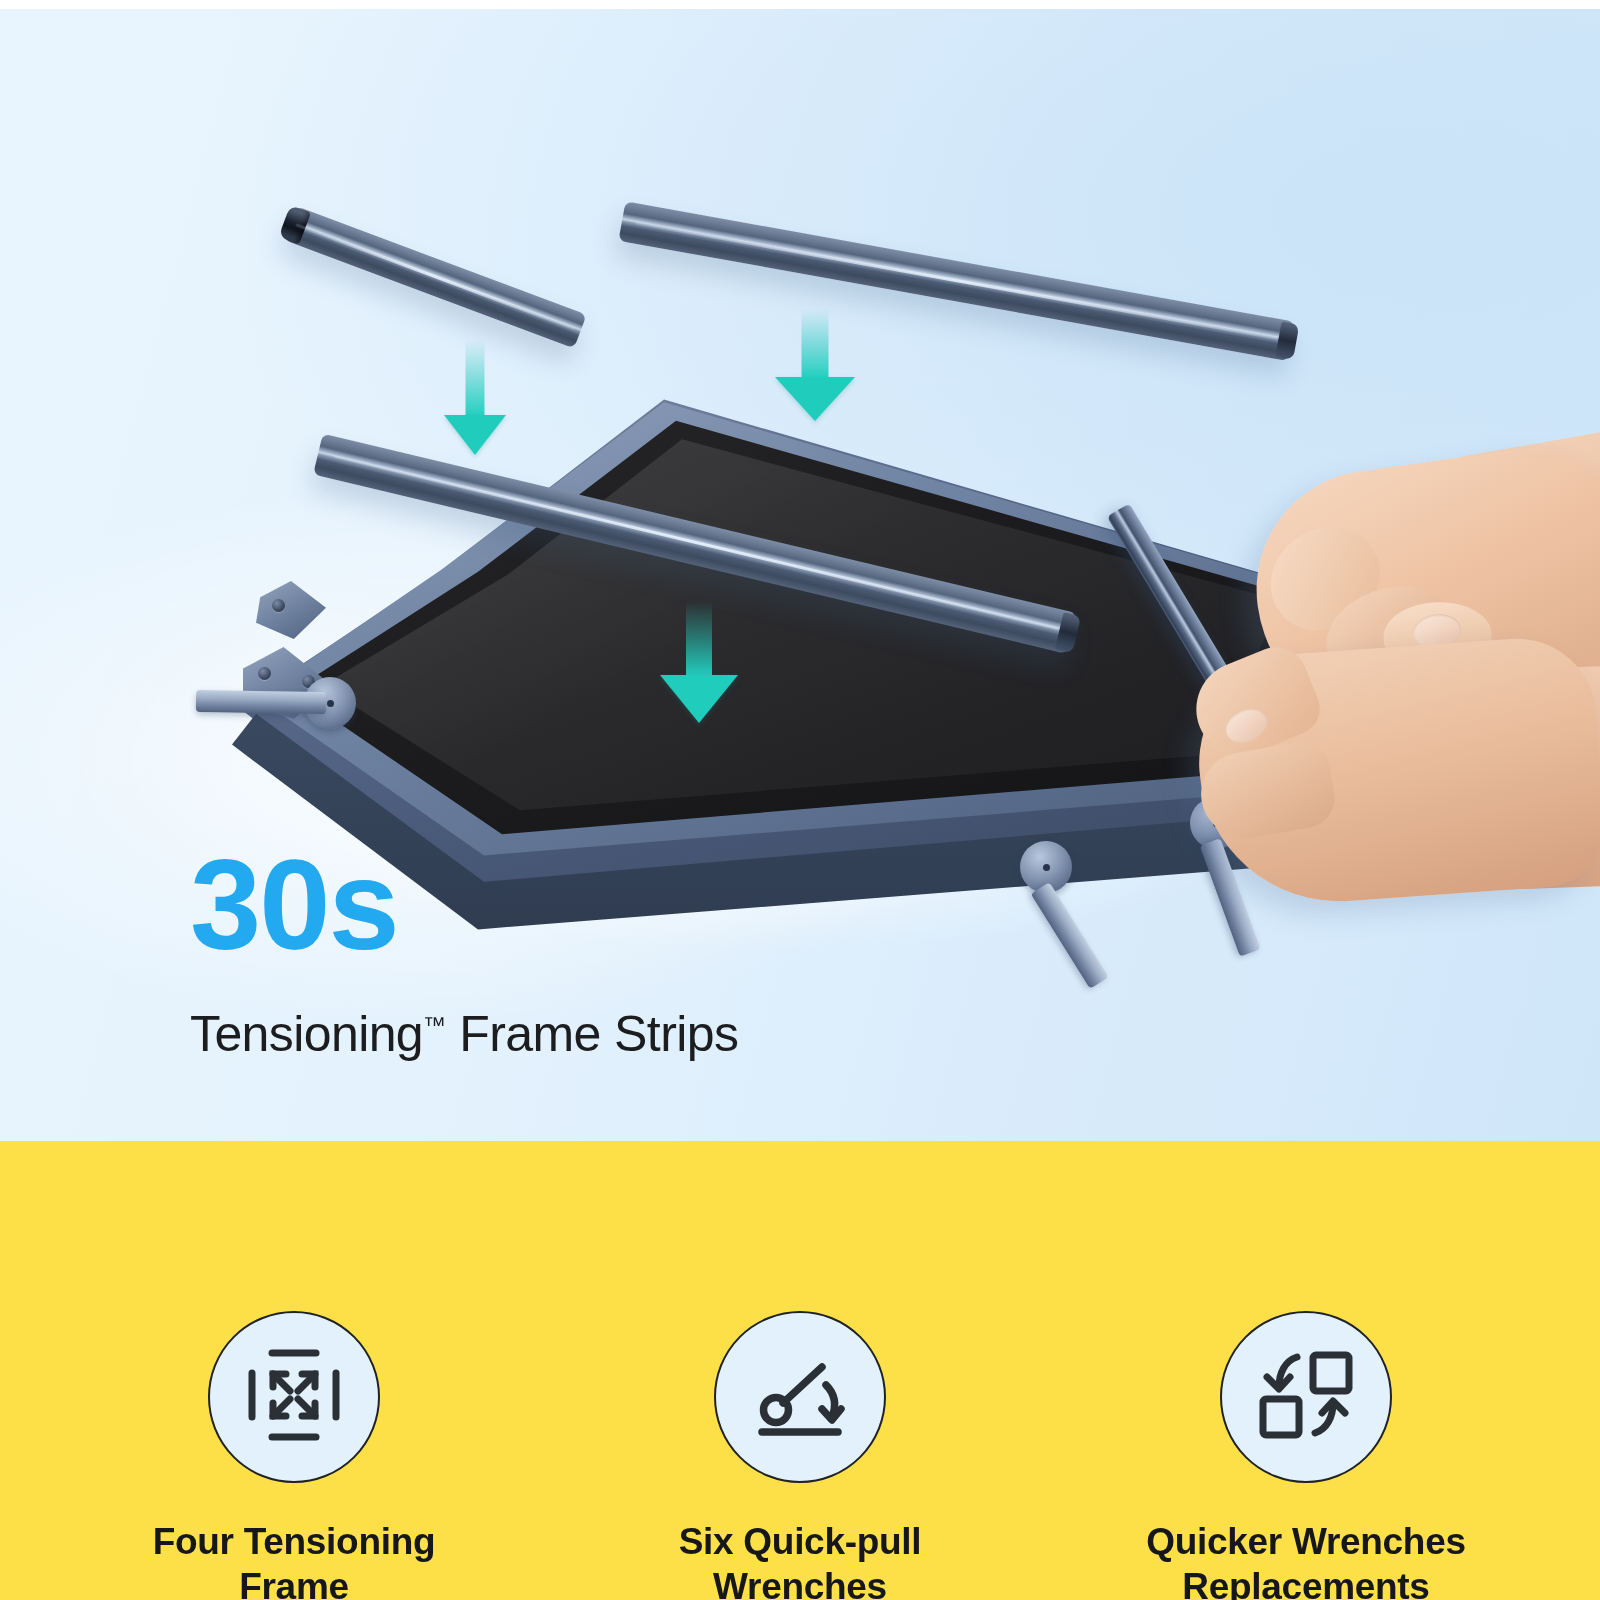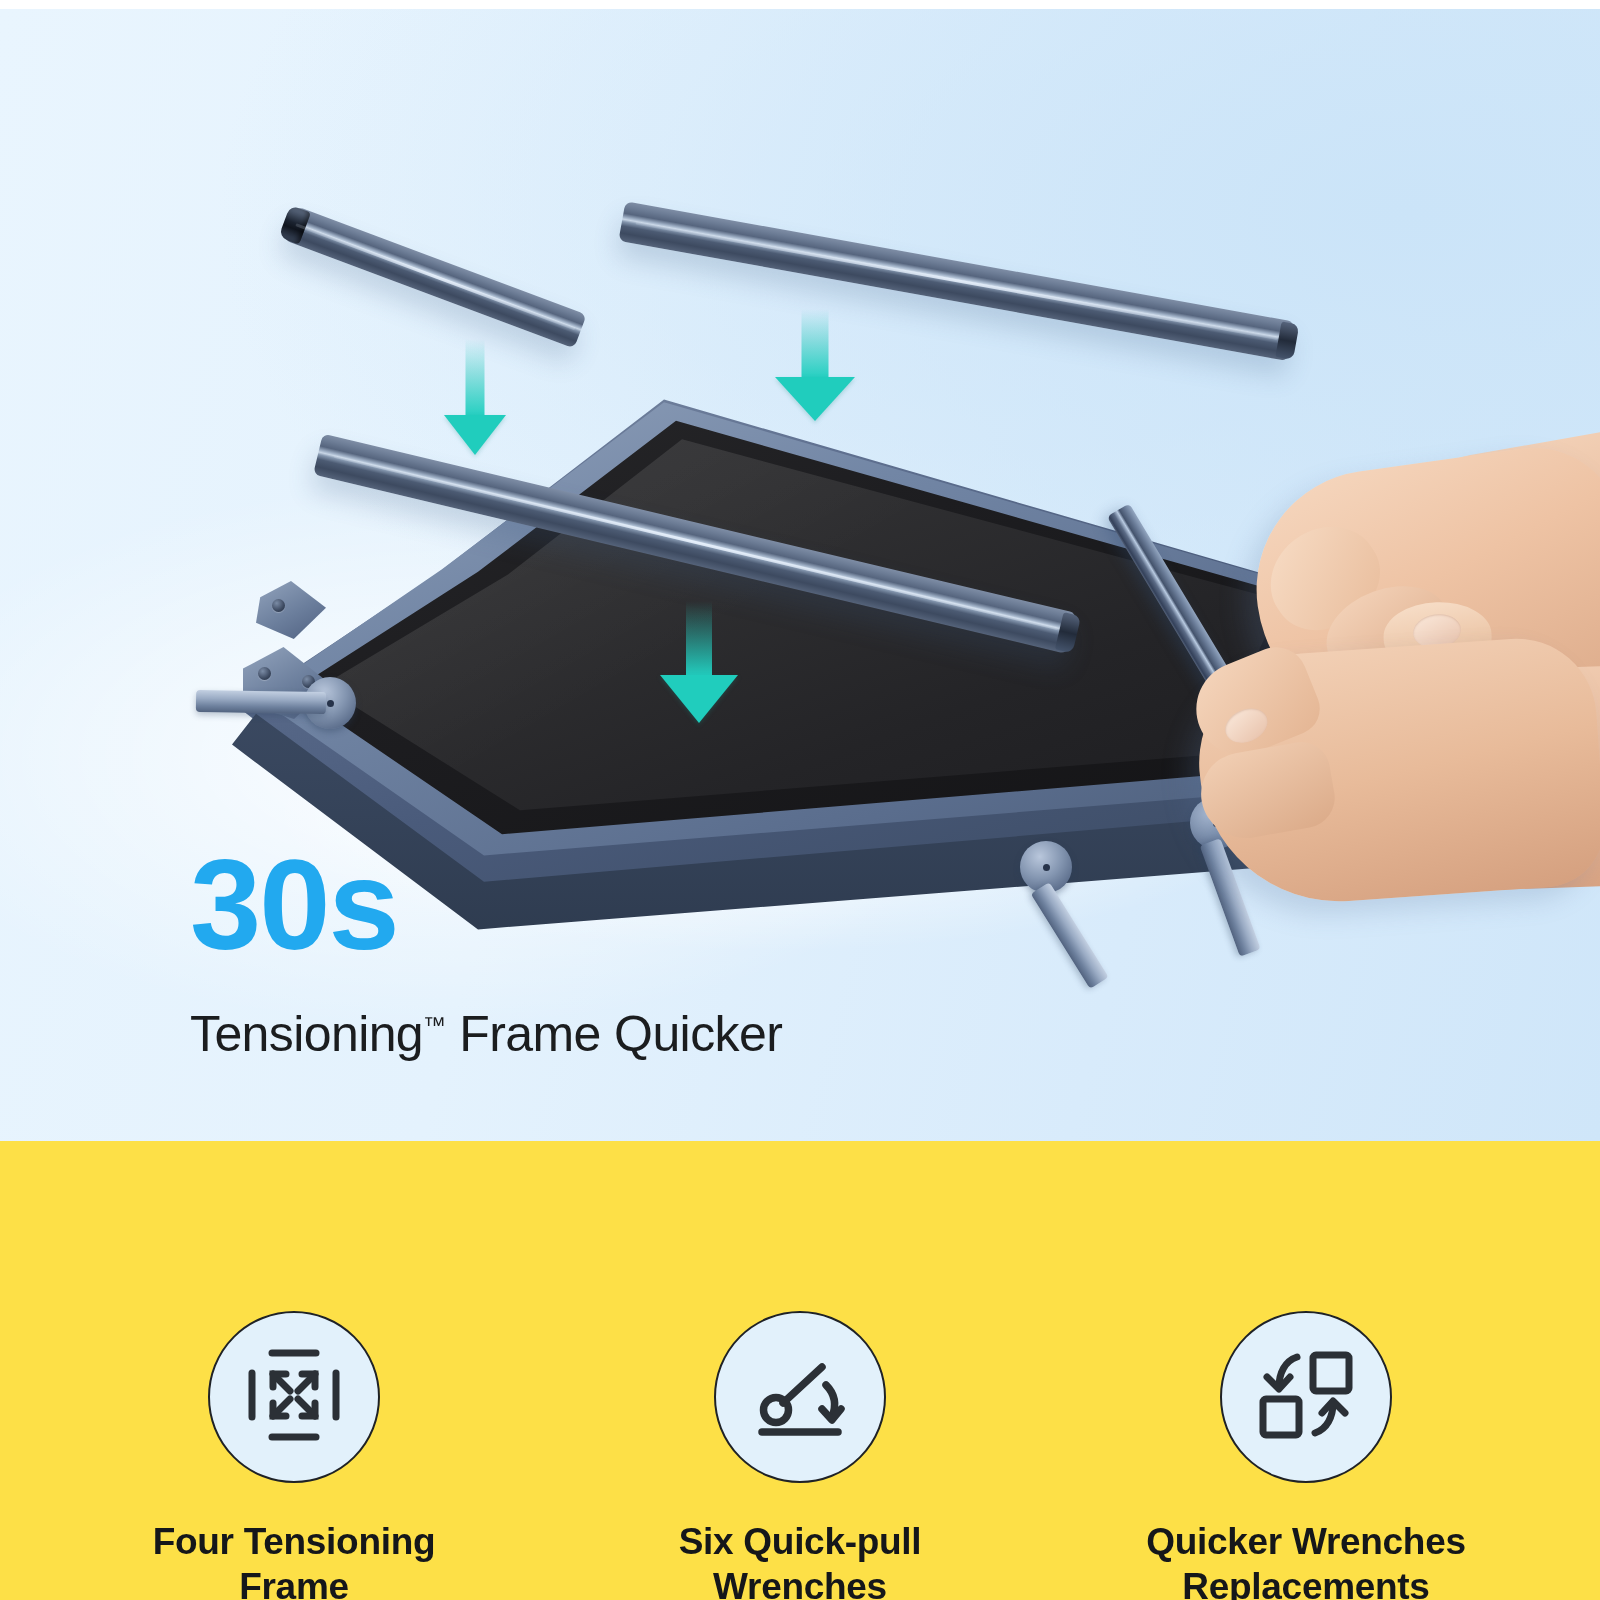--- a/index.html
+++ b/index.html
@@ -361,21 +361,21 @@
         <div class="head"></div>
       </div>
       <div class="arrow" id="arrow-c">
         <div class="shaft"></div>
         <div class="head"></div>
       </div>
     </div>
 
     <div class="hero-text">
       <div class="big-num">30s</div>
-      <div class="sub-line"><span>Tensioning</span><sup>™</sup><span> Frame Quicker</span></div>
+      <div class="sub-line"><span>Tensioning</span><sup>™</sup><span> Frame Strips</span></div>
     </div>
   </section>
 
   <section class="features">
 
     <div class="feature">
       <div class="feat-circle">
         <span>
           <svg width="96" height="96" viewBox="0 0 96 96" fill="none" stroke="#2b3036" stroke-width="7" stroke-linecap="round">
 

